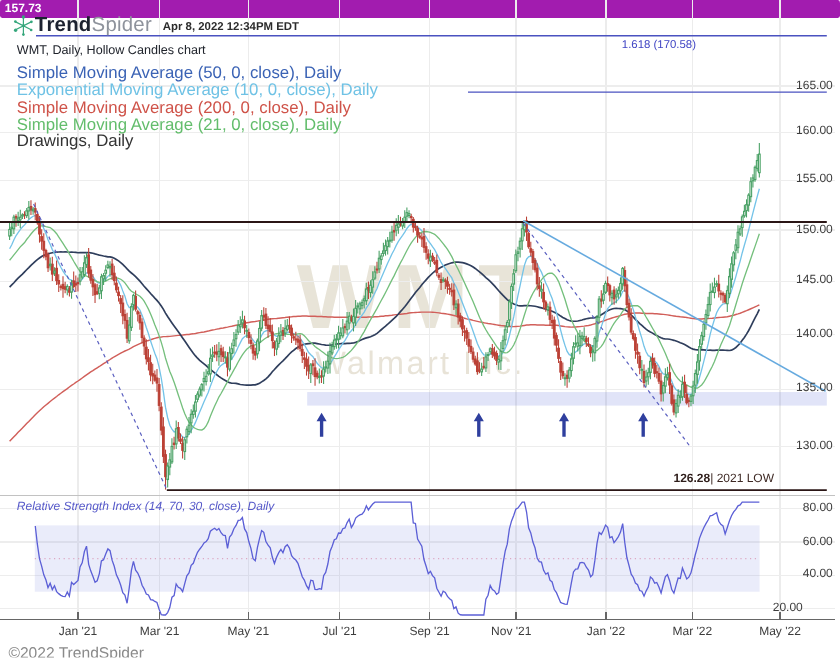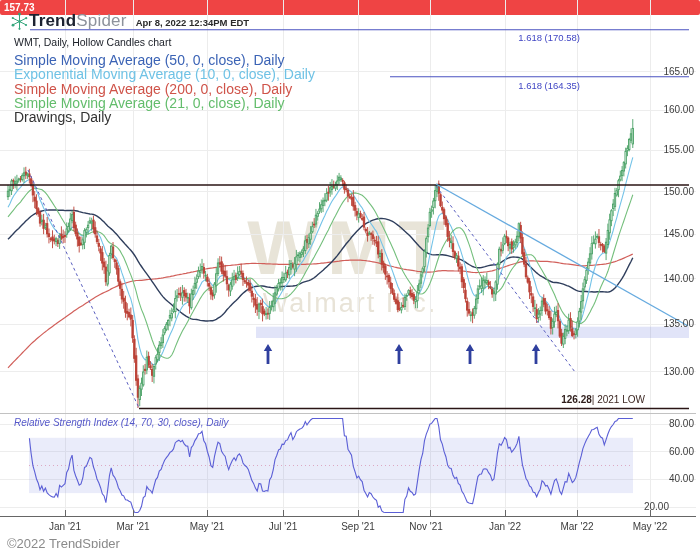--- a/index.html
+++ b/index.html
@@ -12,21 +12,21 @@
   .txt{position:absolute;z-index:2;}
   #logo-row{left:10px;top:11px;display:flex;align-items:center;}
   #logo-trend{font-size:17px;font-weight:bold;color:#1c2230;letter-spacing:.2px;}
   #logo-spider{font-size:17px;color:#8e939c;letter-spacing:.2px;}
   #hdr-date{font-size:9.5px;font-weight:bold;color:#2b2b2b;margin-left:9px;padding-top:3px;}
   #chart-title{left:14px;top:36px;font-size:10.5px;color:#20242c;}
   #legend{left:14px;top:53px;}
   .leg-row{font-size:14px;line-height:14.3px;white-space:nowrap;}
   #rsi-legend{left:14px;top:417px;font-size:10px;}
   #copyright{left:7px;top:536px;font-size:13px;color:#8a8a8a;}
-  #price-tag{left:659px;top:121px;background:#ef4444;color:#fff;font-size:10px;font-weight:bold;
+  #price-tag{left:659px;top:121px;background:#a21caf;color:#fff;font-size:10px;font-weight:bold;
              padding:2px 4px;border-radius:2px;z-index:2;}
   .fib-label{width:170px;text-align:right;font-size:9.5px;color:#4146c4;}
   #low-label{width:200px;text-align:right;font-size:10px;color:#3d2823;}
   #low-label b{color:#2e1d1a;}
   .ax-label{position:absolute;font-size:10px;color:#3c3c3c;z-index:2;}
   .ax-right{width:36px;text-align:right;}
   .ax-month{width:56px;text-align:center;}
 </style>
 </head>
 <body>
@@ -832,21 +832,20 @@
       <div class="leg-row" style="color: rgb(59, 99, 181);">Simple Moving Average (50, 0, close), Daily</div>
       <div class="leg-row" style="color: rgb(111, 194, 229);">Exponential Moving Average (10, 0, close), Daily</div>
       <div class="leg-row" style="color: rgb(207, 83, 73);">Simple Moving Average (200, 0, close), Daily</div>
       <div class="leg-row" style="color: rgb(99, 189, 108);">Simple Moving Average (21, 0, close), Daily</div>
       <div class="leg-row" style="color: rgb(51, 51, 51);">Drawings, Daily</div>
     </div>
 
   <div class="txt" id="rsi-legend" style="color: rgb(85, 88, 201); font-style: italic;">Relative Strength Index (14, 70, 30, close), Daily</div>
 
   <div class="txt fib-label" id="fib1-label" style="right:120px;top:32px;">1.618 (170.58)</div>
-  <div class="txt fib-label" id="fib2-label" style="right:120px;top:80px;">1.618 (164.35)</div>
 
   <div class="txt" id="low-label" style="right:55px;top:394px;"><b>126.28</b><span>| 2021 LOW</span></div>
 
   <div id="price-tag">157.73</div>
 
   <div class="txt" id="copyright">©2022 TrendSpider</div>
 
   <div id="price-axis">
       <span class="ax-label ax-right" style="left: 658px; top: 66px;">165.00</span>
       <span class="ax-label ax-right" style="left: 658px; top: 104px;">160.00</span>

